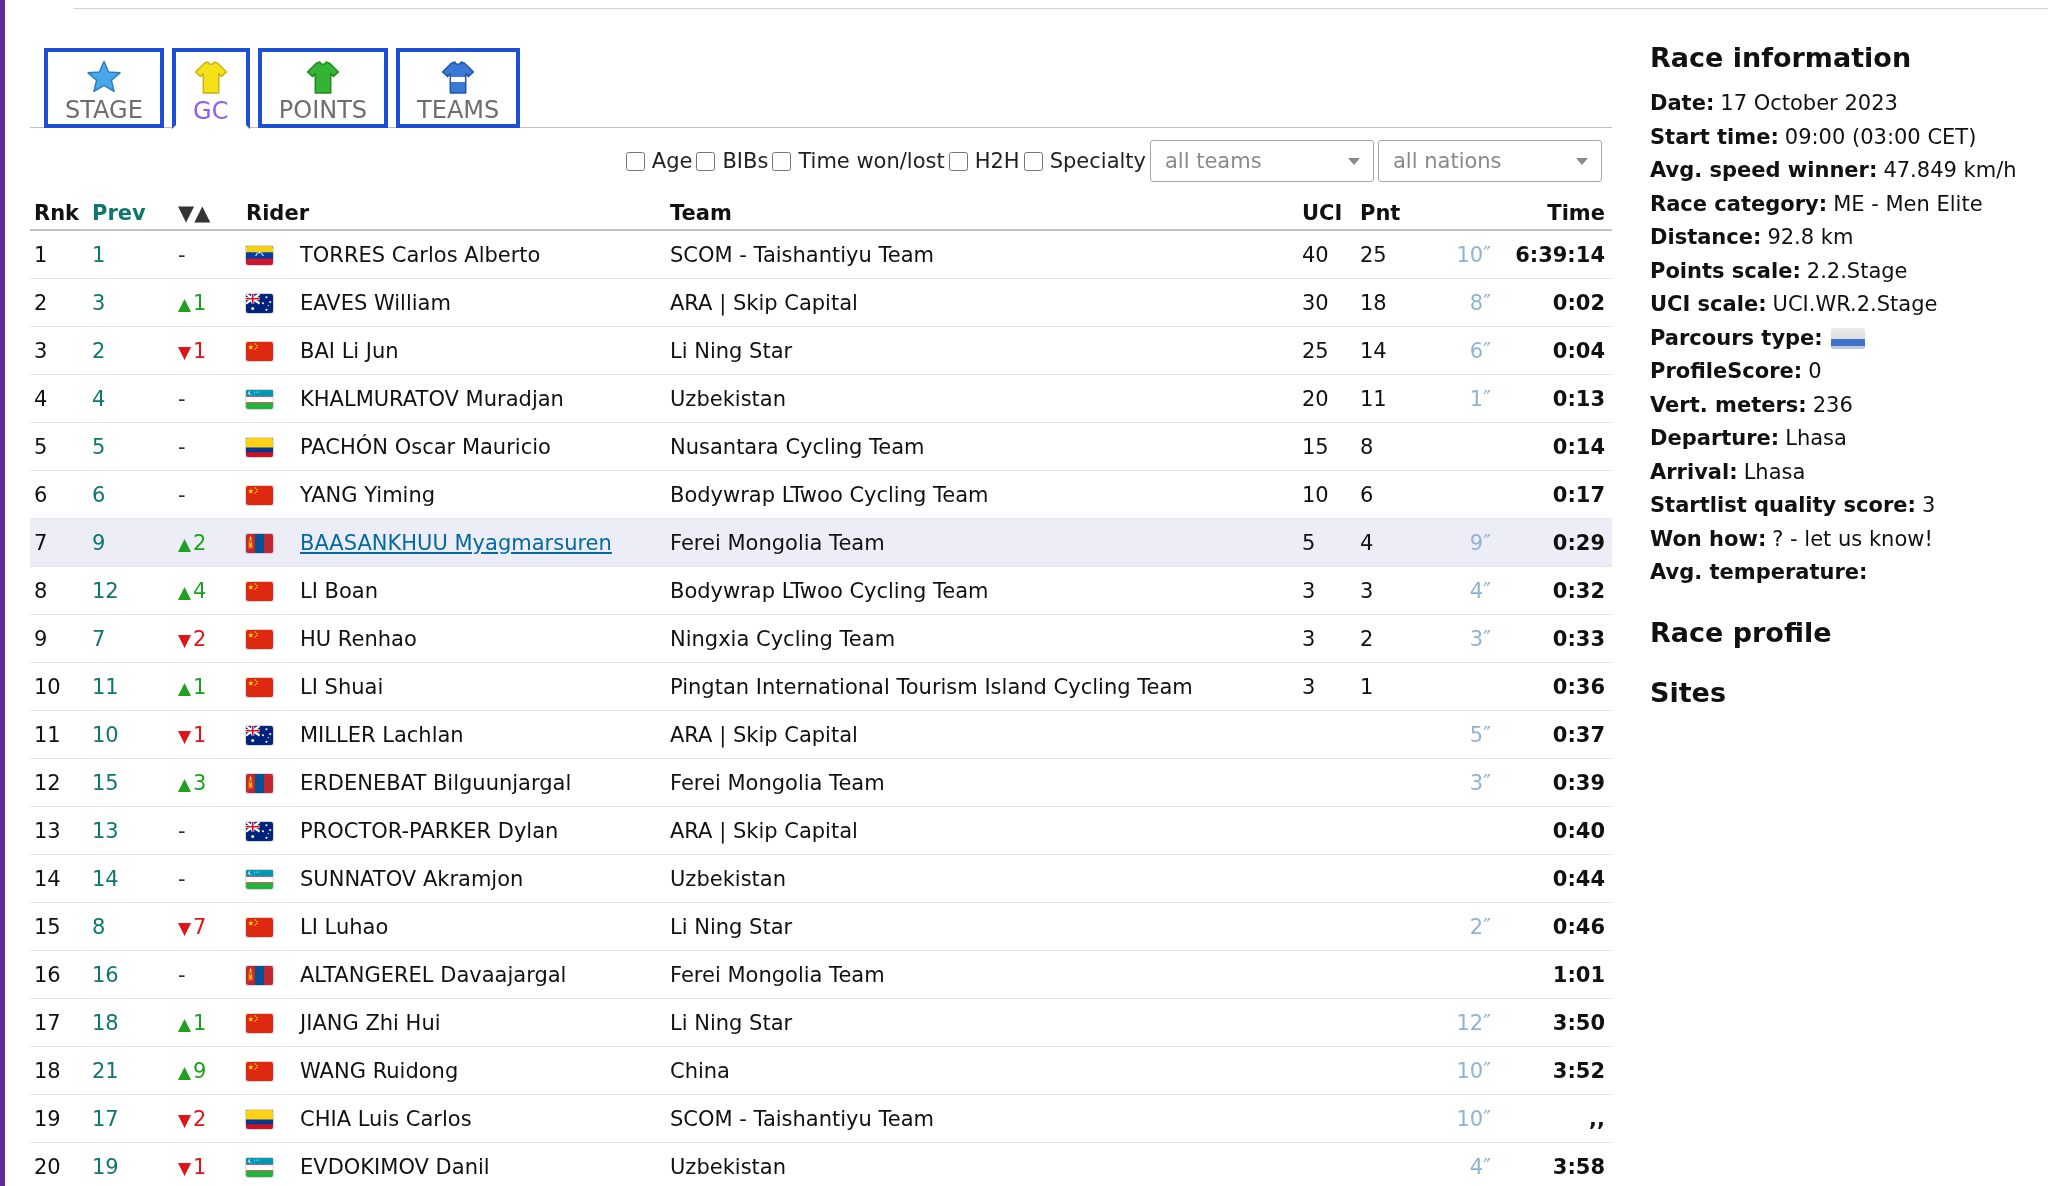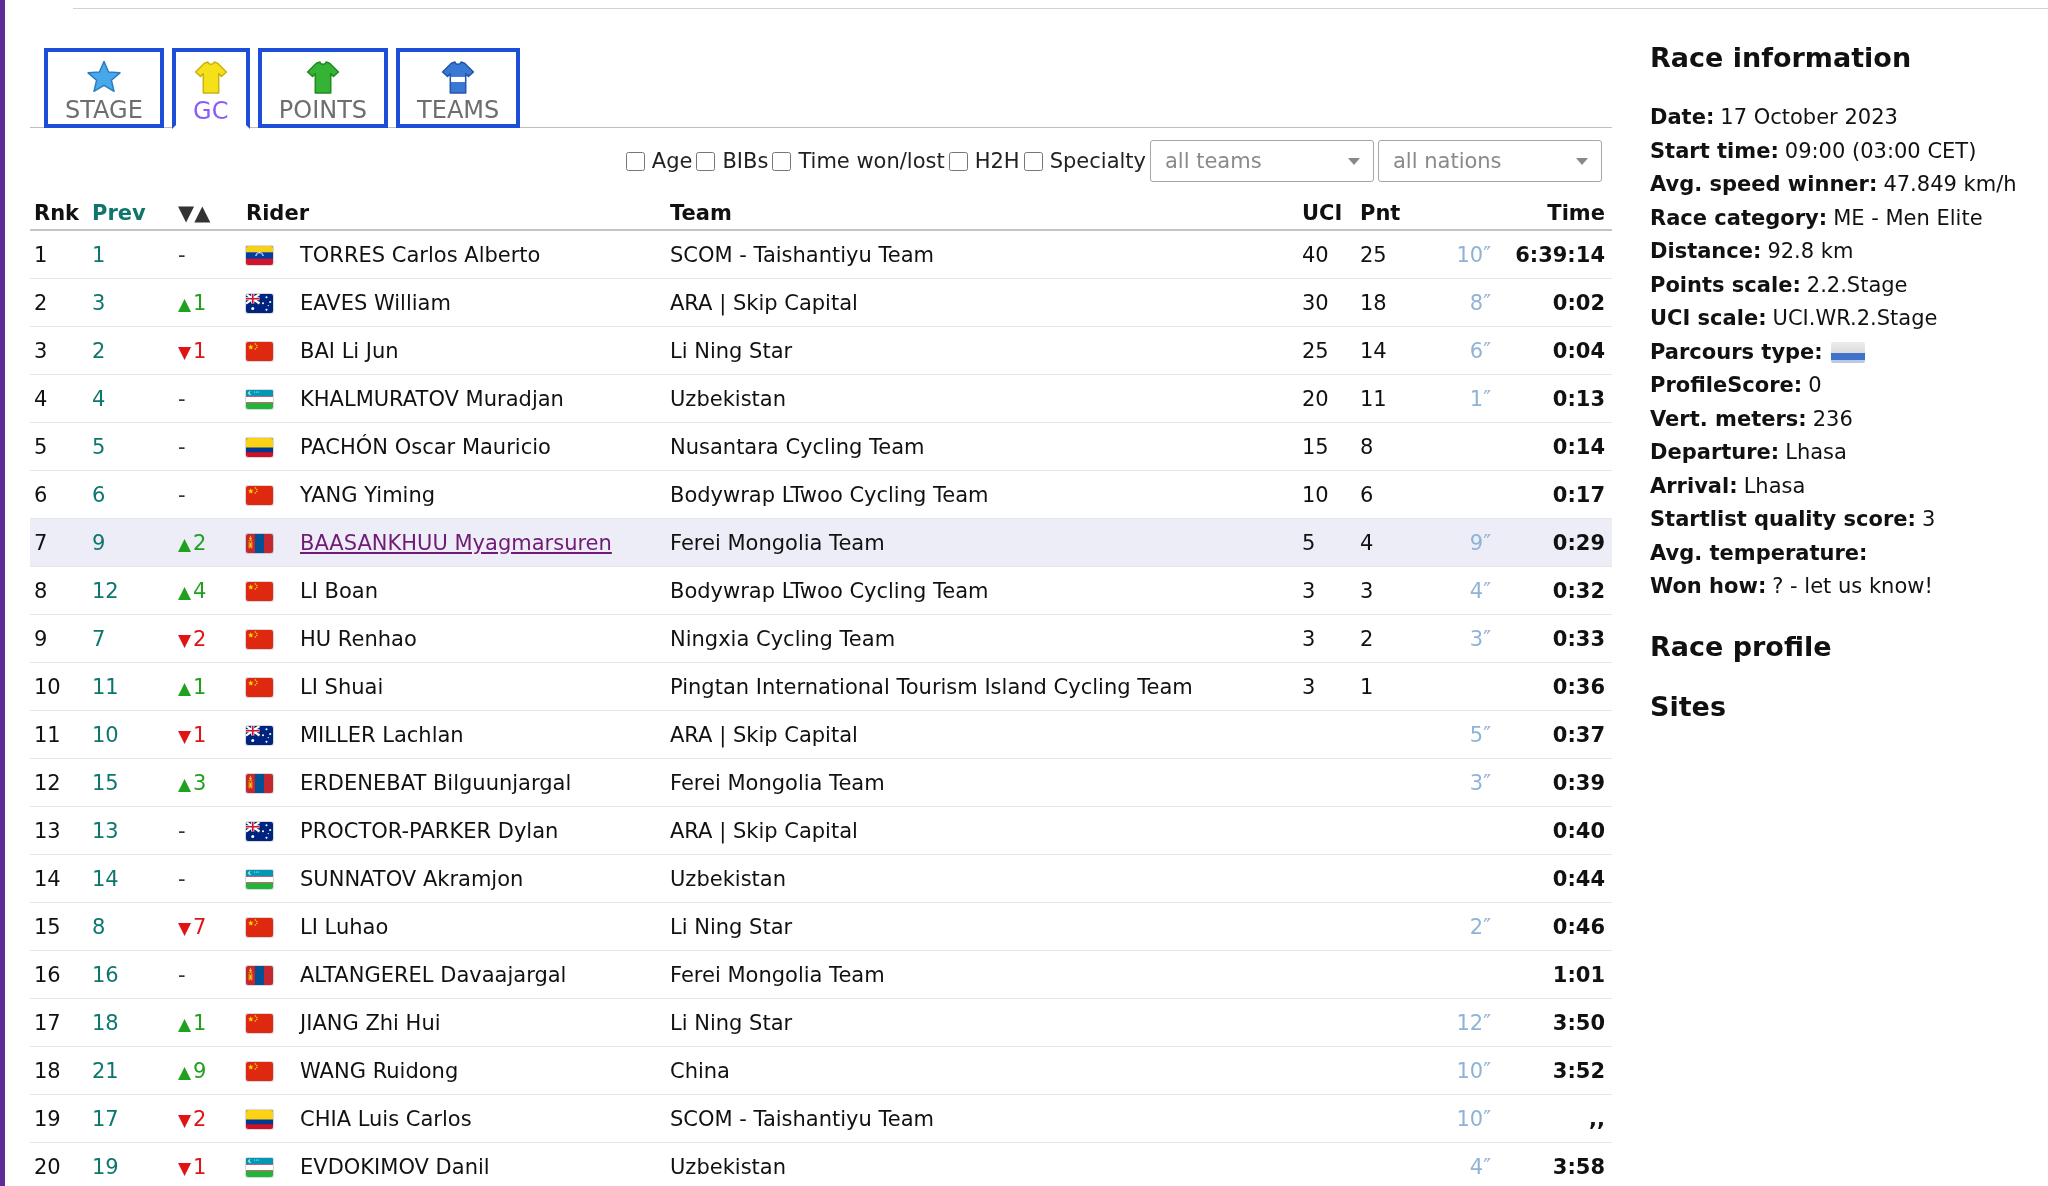--- a/index.html
+++ b/index.html
@@ -45,29 +45,29 @@
   .c-rider{ padding-left:8px; white-space:nowrap; }
   .c-team { padding-left:10px; white-space:nowrap; }
   .c-uci  { padding-left:12px; }
   .c-pnt  { padding-left:10px; }
   .c-bon  { text-align:right; padding-right:6px; color:#8fb3d6; }
   .c-time { text-align:right; padding-right:7px; font-weight:bold; }
   .chg-up   { color:#1fa01f; }
   .chg-down { color:#e01414; }
   .tri { font-size:17px; margin-right:2px; }
   .rider-link { cursor:pointer; }
-  .rider-link.red { color:#701a75; text-decoration:underline; }
+  .rider-link.red { color:#0369a1; text-decoration:underline; }
   .team-link { cursor:pointer; }
   .flag { display:inline-block; width:27px; height:19px; border-radius:2px; overflow:hidden;
           box-shadow:0 0 0 1px rgba(0,0,0,.15); vertical-align:middle; }
   .flag svg { display:block; }
 
   
   .sidebar { position:absolute; left:1650px; top:42px; width:398px; }
-  .sb-title { font-size:27px; font-weight:bold; margin-bottom:28px; }
+  .sb-title { font-size:27px; font-weight:bold; margin-bottom:14px; }
   .sb-line { font-size:21px; line-height:33.5px; white-space:nowrap; }
   .sb-line b { font-weight:bold; margin-right:6px; }
   .profile-icon { display:inline-block; width:34px; height:21px; vertical-align:-4px; margin-left:2px; border-radius:2px;
     background:linear-gradient(180deg,#ececec 0%,#dcdcdc 52%,#3f72c8 52%,#3f72c8 86%,#bcc9e2 86%,#bcc9e2 100%); }
   .sb-section { font-size:27px; font-weight:bold; margin-top:26px; line-height:34px; }
 </style>
 </head>
 <body>
 
 <div class="left-edge"></div>
@@ -604,20 +604,20 @@
       <div class="sb-line"><b>Race category:</b><span>ME - Men Elite</span></div>
       <div class="sb-line"><b>Distance:</b><span>92.8 km</span></div>
       <div class="sb-line"><b>Points scale:</b><span>2.2.Stage</span></div>
       <div class="sb-line"><b>UCI scale:</b><span>UCI.WR.2.Stage</span></div>
       <div class="sb-line"><b>Parcours type:</b><span></span><span class="profile-icon"></span></div>
       <div class="sb-line"><b>ProfileScore:</b><span>0</span></div>
       <div class="sb-line"><b>Vert. meters:</b><span>236</span></div>
       <div class="sb-line"><b>Departure:</b><span>Lhasa</span></div>
       <div class="sb-line"><b>Arrival:</b><span>Lhasa</span></div>
       <div class="sb-line"><b>Startlist quality score:</b><span>3</span></div>
+      <div class="sb-line"><b>Won how:</b><span>? - let us know!</span></div>
       <div class="sb-line"><b>Avg. temperature:</b><span></span></div>
-      <div class="sb-line"><b>Won how:</b><span>? - let us know!</span></div>
     </div>
   <div id="raceInfoSections">
       <div class="sb-section">Race profile</div>
       <div class="sb-section">Sites</div>
     </div>
 </div>
 
 </body></html>

